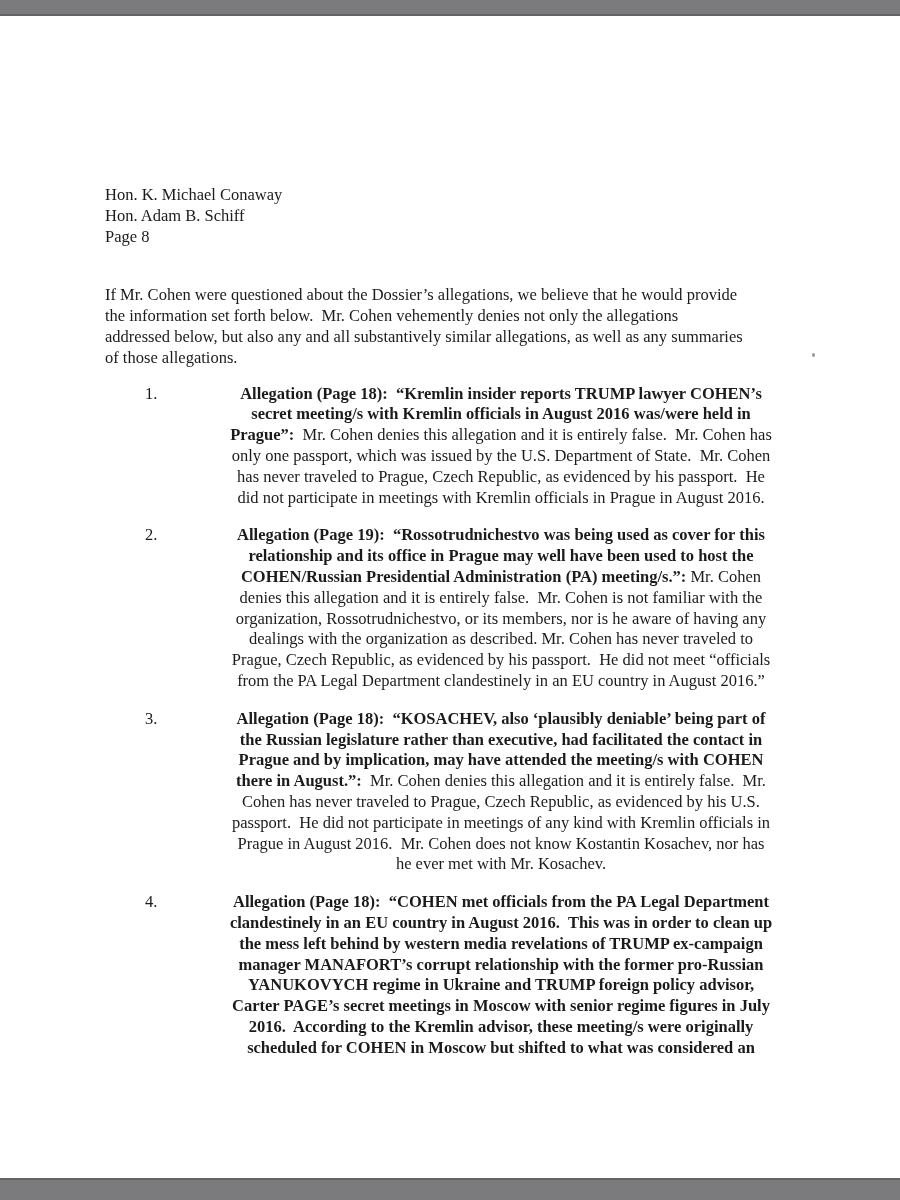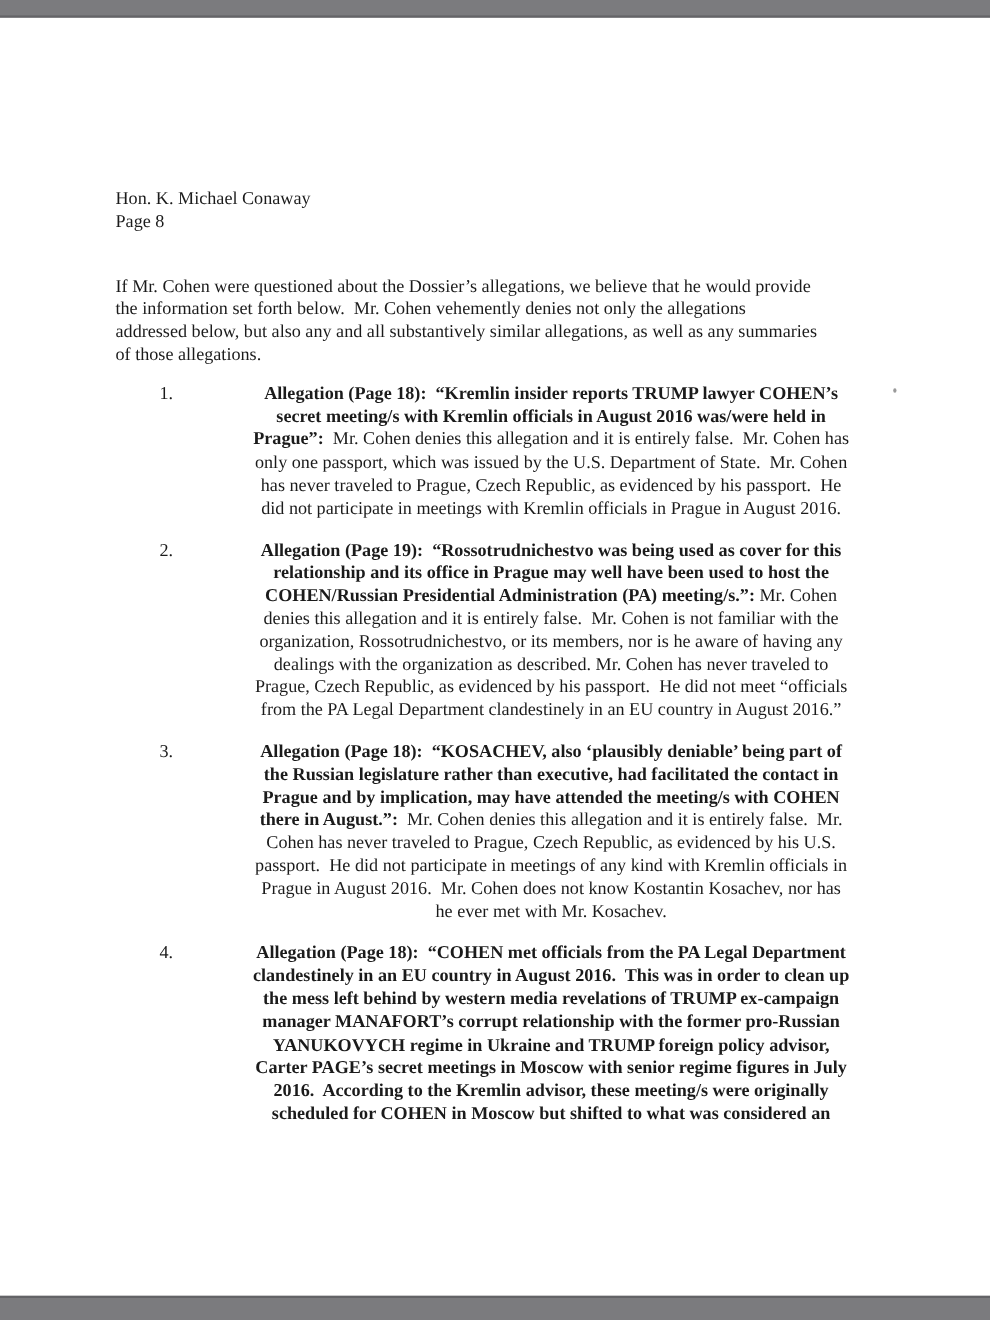--- a/index.html
+++ b/index.html
@@ -23,21 +23,21 @@
     border-bottom: 2px solid #646467;
   }
   .scan-bar.bottom {
     bottom: 0;
     height: 22px;
     border-top: 2px solid #636366;
   }
   .page-content {
     position: absolute;
     left: 105px;
-    top: 170px;
+    top: 185px;
     width: 700px;
     font-size: 16.5px;
     line-height: 20.8px;
   }
   .address-block div { white-space: nowrap; }
   .prewrap { white-space: pre-wrap; }
   .intro-paragraph {
     margin-top: 38px;
     width: 700px;
   }
@@ -65,20 +65,21 @@
 </style>
 </head>
 <body style="color: rgb(27, 27, 27); background: rgb(255, 255, 255);">
 
 <div class="scan-bar top" style="background: rgb(123, 123, 126);"></div>
 
 <div class="page-content">
 
   <div class="address-block">
     <div>Hon. K. Michael Conaway</div>
+    <div>Hon. Adam B. Schiff</div>
     <div>Page 8</div>
   </div>
 
   <div class="intro-paragraph prewrap">If Mr. Cohen were questioned about the Dossier’s allegations, we believe that he would provide
 the information set forth below.  Mr. Cohen vehemently denies not only the allegations
 addressed below, but also any and all substantively similar allegations, as well as any summaries
 of those allegations.</div>
 
   <div class="allegation-list">
 

